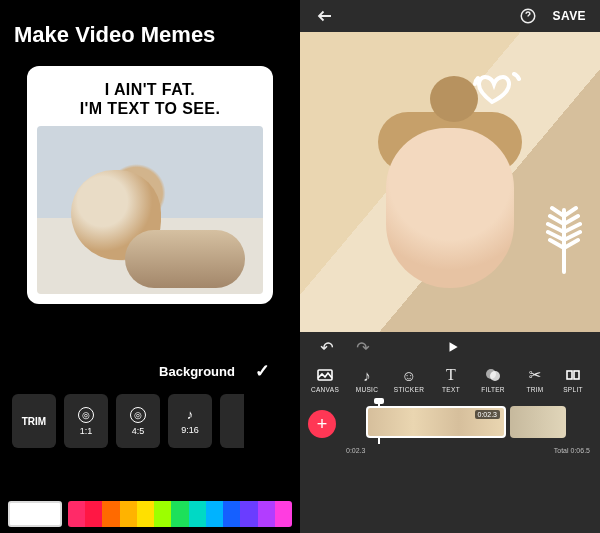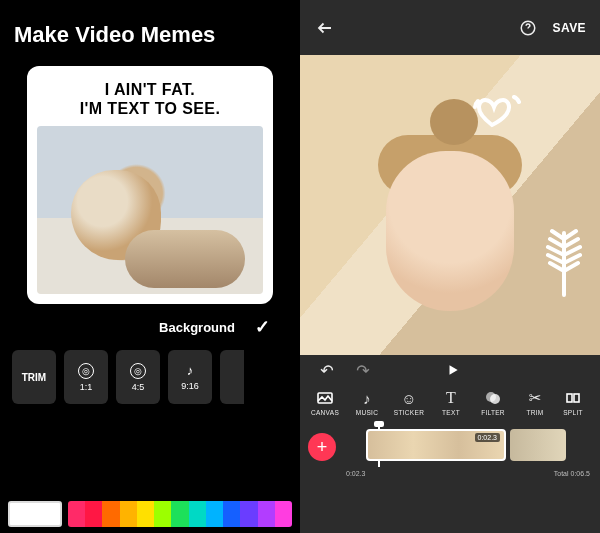--- a/index.html
+++ b/index.html
@@ -14,40 +14,40 @@
   .meme-text { text-align: center; font-weight: 800; font-size: 16px; letter-spacing: .4px; line-height: 1.2; margin-bottom: 8px; font-family: Arial Black, Arial, sans-serif; }
   .meme-img { width: 226px; height: 168px; border-radius: 4px; background:
     radial-gradient(circle at 38% 58%, #c59a6a 0 20%, transparent 22%),
     radial-gradient(circle at 44% 40%, #d2b48c 0 16%, transparent 18%),
     linear-gradient(180deg,#cdd6de 0 55%, #e5e1d8 55% 100%);
     position: relative; overflow: hidden;
   }
   .meme-img::before{content:"";position:absolute;left:34px;top:44px;width:90px;height:90px;border-radius:50% 50% 45% 55%;background:radial-gradient(circle at 35% 35%, #e9dcc6 0 30%, #c9a374 60%);}
   .meme-img::after{content:"";position:absolute;left:88px;top:104px;width:120px;height:58px;border-radius:40px;background:linear-gradient(180deg,#d5c0a1,#a3876a);}
 
-  .bg-row { display:flex; align-items:center; justify-content:flex-end; gap: 20px; padding: 12px 22px 8px 0; font-size: 13px; font-weight:600; }
+  .bg-row { display:flex; align-items:center; justify-content:flex-end; gap: 20px; padding: 12px 22px 8px 0; font-size: 13px; font-weight:600;margin-top:44px; }
   .check { font-size: 18px; }
 
   .ratio-row { display:flex; gap:8px; overflow:hidden; padding: 0 4px 10px 4px; margin-top:4px;}
   .ratio-tile { flex:0 0 auto; width:44px; height:54px; background:#2a2a2a; border-radius:6px; display:flex; flex-direction:column; align-items:center; justify-content:center; gap:3px; font-size:9px; color:#fff; }
   .ratio-tile.free{font-weight:700;font-size:10px;}
   .ratio-tile.wide{width:62px;background:#3a3a3a;}
   .ratio-tile.partial{width:24px;border-top-right-radius:0;border-bottom-right-radius:0;}
   .ratio-icon{width:16px;height:16px;border:1.5px solid #fff;border-radius:3px;display:flex;align-items:center;justify-content:center;font-size:9px;}
   .ratio-icon.circle{border-radius:50%;}
   .yt-icon{width:18px;height:12px;background:#fff;border-radius:3px;position:relative;}
   .yt-icon::after{content:"";position:absolute;left:6px;top:2px;border-left:5px solid #3a3a3a;border-top:4px solid transparent;border-bottom:4px solid transparent;}
 
   .palette-row{display:flex;height:26px;margin-top:auto;margin-bottom:6px;}
   .swatch0{width:54px;background:#fff;border:2px solid #dcdcdc;border-radius:3px;margin-right:6px;}
   .swatch-strip{flex:1;display:flex;border-radius:3px;overflow:hidden;}
   .sw{flex:1;}
 
   
-  .topbar{display:flex;align-items:center;justify-content:space-between;padding:8px 14px;height:55px;}
+  .topbar{display:flex;align-items:center;justify-content:space-between;padding:8px 14px;height:32px;}
   .topbar-right{display:flex;align-items:center;gap:14px;}
   .icon-btn{width:22px;height:22px;display:flex;align-items:center;justify-content:center;color:#ededed;}
   .save{font-size:12px;font-weight:700;letter-spacing:.4px;}
   .preview{position:relative;width:300px;height:300px;background:linear-gradient(130deg,#ead6b1 0 40%, #f0e1c6 40% 60%, #d6bf9c 60% 100%);}
   .preview .face{position:absolute;left:86px;top:96px;width:128px;height:160px;border-radius:60px 60px 64px 64px;background:radial-gradient(circle at 50% 32%, #f3d9bf 0 48%, #e7c3a3 72%);}
   .preview .bun{position:absolute;left:130px;top:44px;width:48px;height:46px;border-radius:50%;background:#b7925f;}
   .preview .hair{position:absolute;left:78px;top:80px;width:144px;height:60px;border-radius:70px;background:#c6a06a;}
   .doodle{position:absolute;stroke:#fff;fill:none;stroke-width:4;stroke-linecap:round;}
   .doodle.heart{left:170px;top:34px;}
   .doodle.leaf{left:236px;top:160px;}

